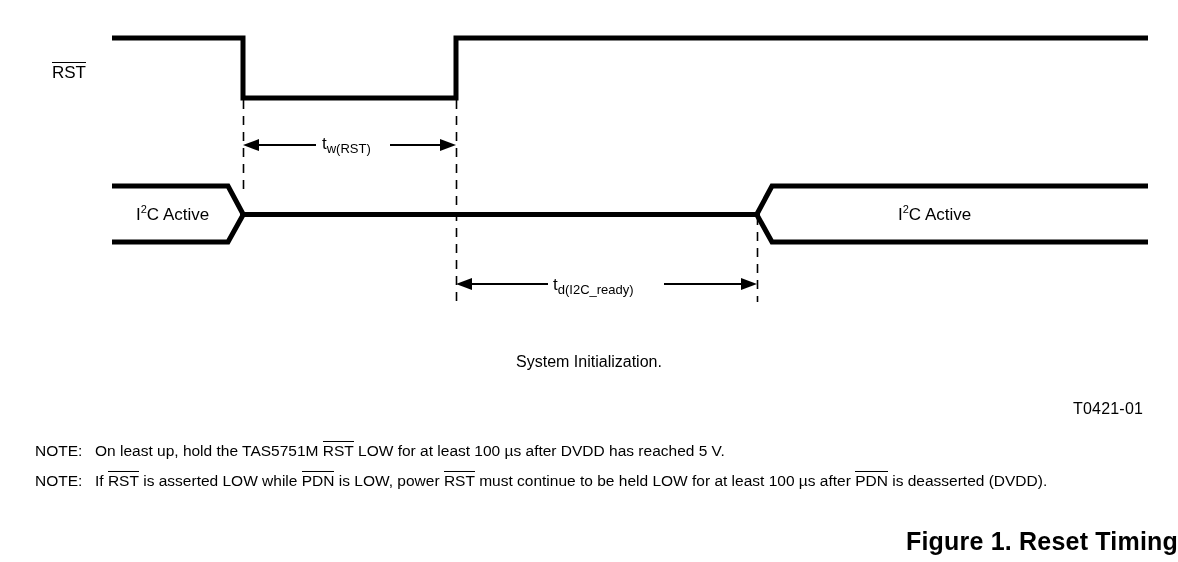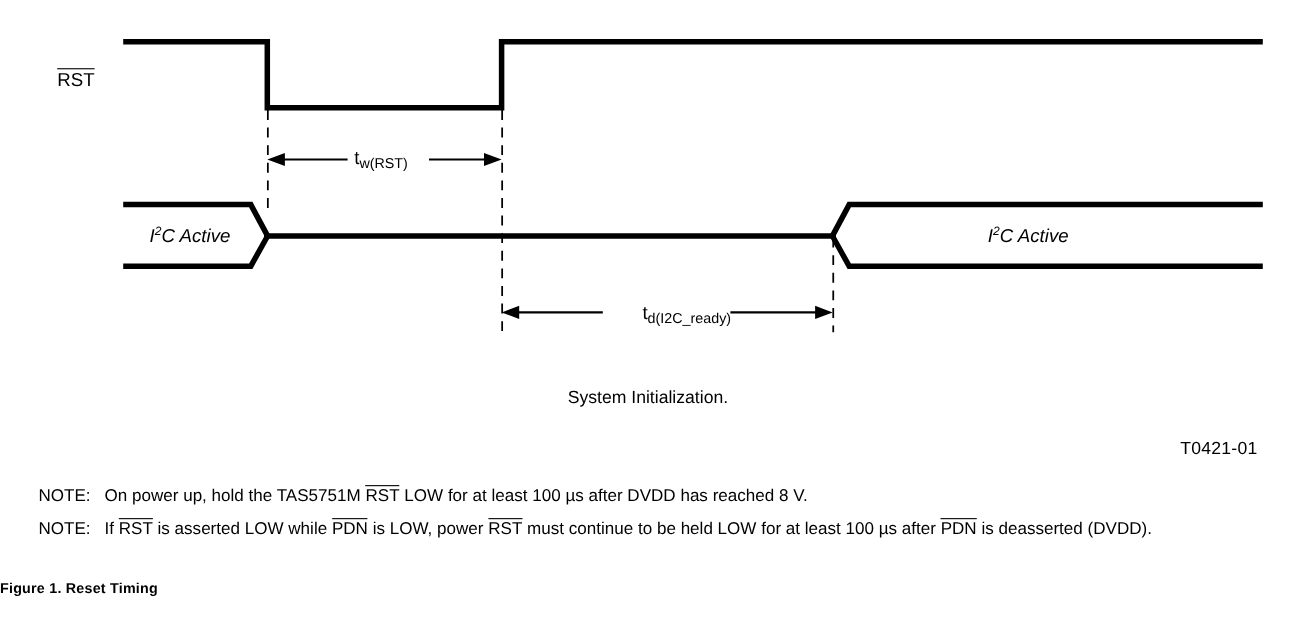--- a/index.html
+++ b/index.html
@@ -16,51 +16,51 @@
   .txt{position:absolute;white-space:pre;color:#000;}
 
   
   .sig-label{
     font-size:17px;
     left:52px;top:62px;
   }
   .ovl{border-top:1.6px solid #000;display:inline-block;padding-top:0px;line-height:1.15;}
 
   
-  .bus-label{font-size:17px;font-style:italic;}
+  .bus-label{font-size:17px;}
   #i2c-left-label{left:136px;top:205px;}
   #i2c-right-label{left:898px;top:205px;}
 
   sup.sq{font-size:11px;vertical-align:super;line-height:0;}
 
   
   .param{font-size:17px;}
   .param .sub{font-size:13px;vertical-align:baseline;position:relative;top:4px;}
   #tw-label{left:322px;top:134px;}
-  #td-label{left:553px;top:275px;margin-left:31px;}
+  #td-label{left:553px;top:275px;}
 
   
   .cap{position:absolute;font-size:16px;text-align:center;width:1178px;left:0;}
   #caption-line1{top:353px;}
   #caption-line2{top:381px;}
 
   #figure-id{position:absolute;left:1073px;top:400px;font-size:16px;letter-spacing:.2px;}
 
   
   .note-row{position:absolute;font-size:15.5px;line-height:21px;text-decoration:underline;}
   .note-row .lbl{position:absolute;left:0;top:0;}
   .note-row .body{position:absolute;left:60px;top:0;width:1090px;}
   #note-1{left:35px;top:440px;width:1120px;height:24px;}
   #note-2{left:35px;top:470px;width:1120px;height:48px;}
 
   .ob{border-top:1.5px solid #000;display:inline-block;line-height:1.12;}
 
   #figure-caption{
     position:absolute;left:0;top:527px;width:1178px;
-    text-align:left;font-size:13px;font-weight:bold;letter-spacing:.2px;
+    text-align:right;font-size:25px;font-weight:bold;letter-spacing:.2px;
   }
 </style>
 </head>
 <body>
 
 <div id="figure-root">
 
   <svg class="diagram" viewBox="0 0 1178 430">
 
     <polyline points="112,38 243,38 243,98 456,98 456,38 1148,38" fill="none" stroke="#000" stroke-width="5" stroke-linejoin="miter" stroke-linecap="butt"></polyline>
@@ -107,21 +107,21 @@
   <div class="txt param" id="tw-label"><span>t</span><span class="sub">w(RST)</span></div>
 
   <div class="txt param" id="td-label"><span>t</span><span class="sub">d(I2C_ready)</span></div>
 
   <div class="cap" id="caption-line1">System Initialization.</div>
 
   <div id="figure-id">T0421-01</div>
 
   <div class="note-row" id="note-1">
     <span class="lbl">NOTE:</span>
-    <span class="body"><span>On power up, hold the TAS5751M </span><span class="ob">RST</span><span> LOW for at least 100 µs after DVDD has reached 8 V.</span></span>
+    <span class="body"><span>On least up, hold the TAS5751M </span><span class="ob">RST</span><span> LOW for at least 100 µs after DVDD has reached 5 V.</span></span>
   </div>
 
   <div class="note-row" id="note-2">
     <span class="lbl">NOTE:</span>
     <span class="body"><span>If </span><span class="ob">RST</span><span> is asserted LOW while </span><span class="ob">PDN</span><span> is LOW, power </span><span class="ob">RST</span><span> must continue to be held LOW for at least 100 µs after </span><span class="ob">PDN</span><span> is deasserted (DVDD).</span></span>
   </div>
 
   <div id="figure-caption">Figure 1.  Reset Timing</div>
 
 </div>

